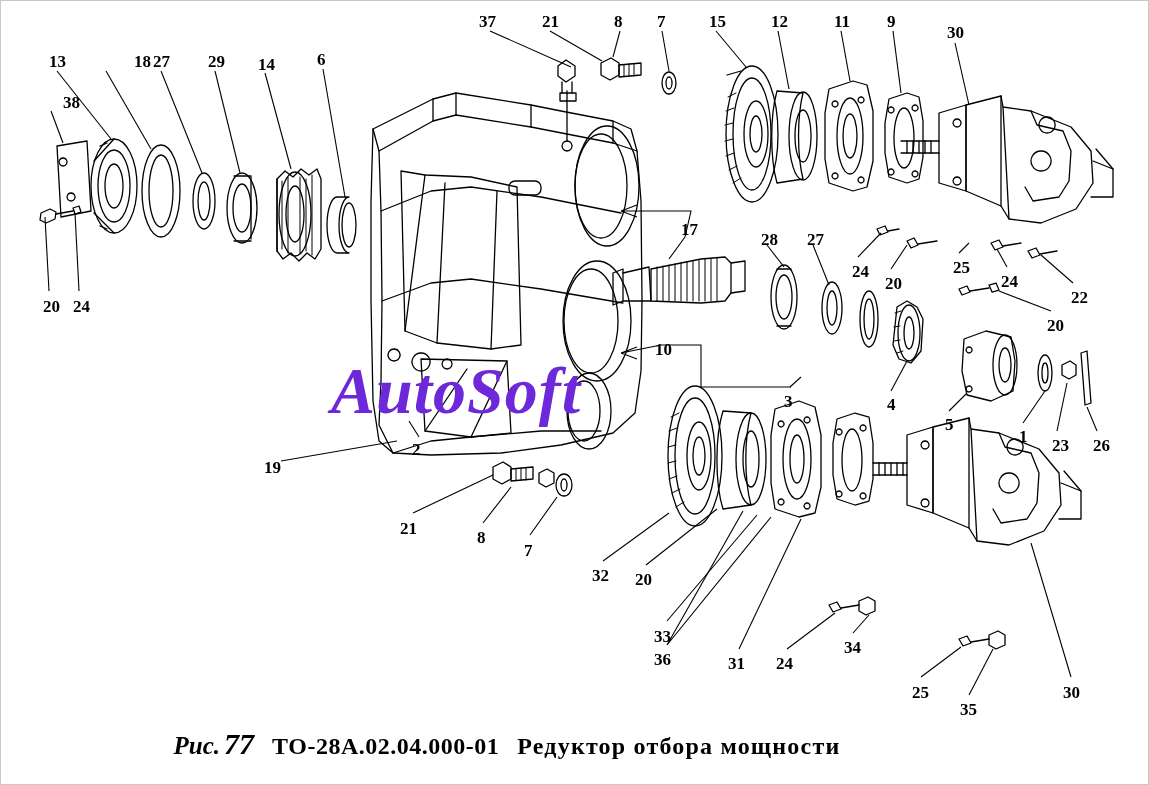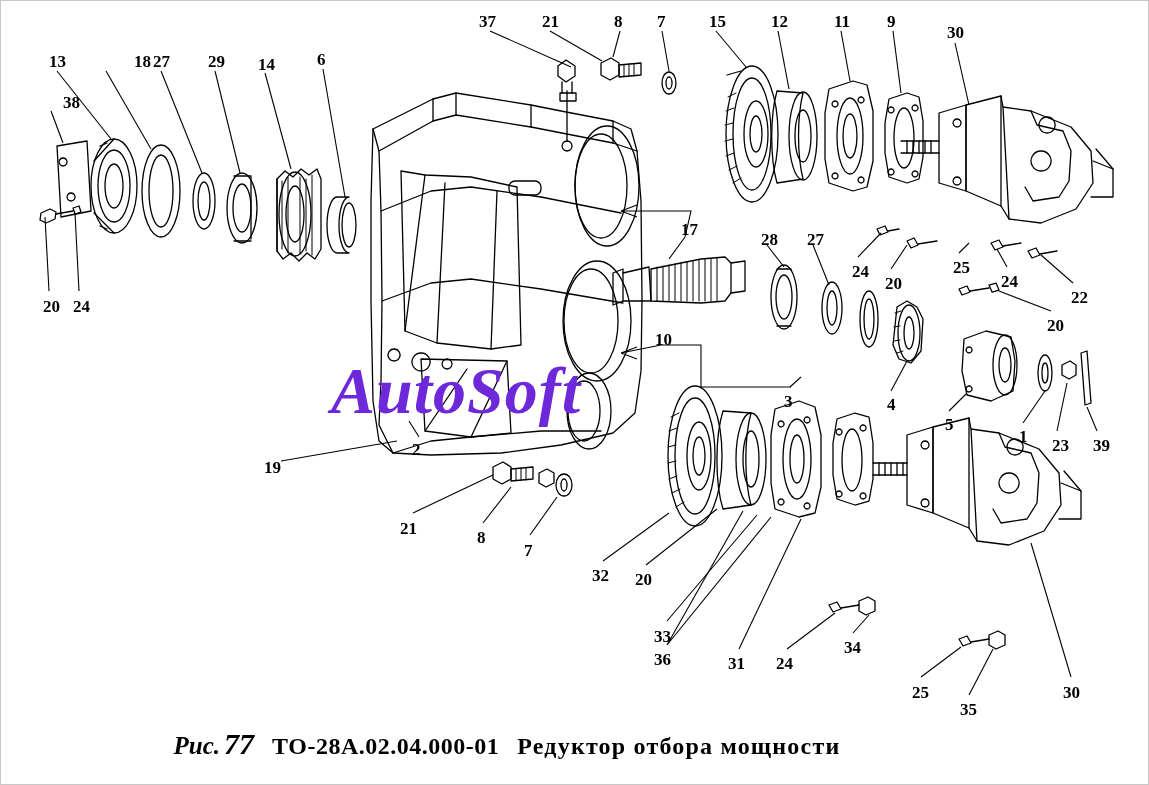--- a/index.html
+++ b/index.html
@@ -436,27 +436,27 @@
     <div class="callout" style="left:680px; top:220px;">17</div>
     <div class="callout" style="left:760px; top:230px;">28</div>
     <div class="callout" style="left:806px; top:230px;">27</div>
     <div class="callout" style="left:851px; top:262px;">24</div>
     <div class="callout" style="left:884px; top:274px;">20</div>
     <div class="callout" style="left:952px; top:258px;">25</div>
     <div class="callout" style="left:1000px; top:272px;">24</div>
     <div class="callout" style="left:1070px; top:288px;">22</div>
     <div class="callout" style="left:1046px; top:316px;">20</div>
 
-    <div class="callout" style="left:654px; top:330px;">10</div>
+    <div class="callout" style="left:654px; top:340px;">10</div>
     <div class="callout" style="left:783px; top:392px;">3</div>
     <div class="callout" style="left:886px; top:395px;">4</div>
     <div class="callout" style="left:944px; top:415px;">5</div>
     <div class="callout" style="left:1018px; top:427px;">1</div>
     <div class="callout" style="left:1051px; top:436px;">23</div>
-    <div class="callout" style="left:1092px; top:436px;">39</div>
+    <div class="callout" style="left:1092px; top:436px;">26</div>
 
     <div class="callout" style="left:263px; top:458px;">19</div>
     <div class="callout" style="left:411px; top:440px;">2</div>
     <div class="callout" style="left:399px; top:519px;">21</div>
     <div class="callout" style="left:476px; top:528px;">8</div>
     <div class="callout" style="left:523px; top:541px;">7</div>
     <div class="callout" style="left:591px; top:566px;">32</div>
     <div class="callout" style="left:634px; top:570px;">20</div>
     <div class="callout" style="left:653px; top:627px;">33</div>
     <div class="callout" style="left:653px; top:650px;">36</div>

